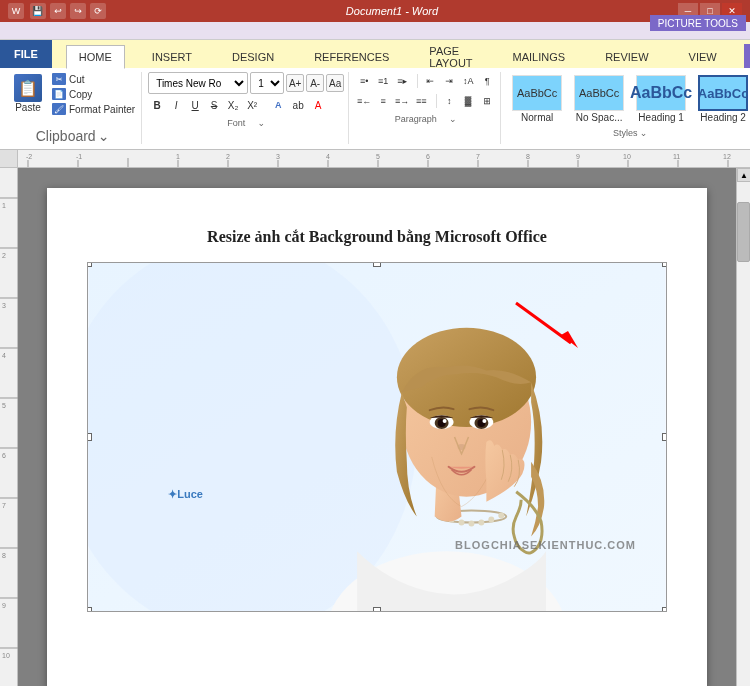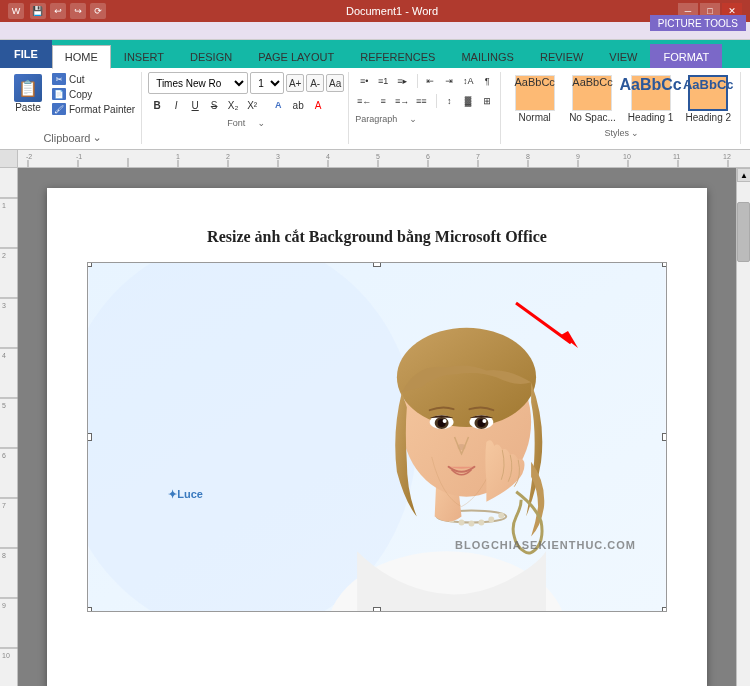--- a/index.html
+++ b/index.html
@@ -12,21 +12,21 @@
       display: flex;
       align-items: center;
       justify-content: space-between;
       padding: 0 8px;
       color: white;
       font-size: 11px;
     }
     .title-bar-left { display: flex; align-items: center; gap: 6px; }
     .title-bar-icons { display: flex; gap: 4px; }
     .title-bar-icon { width: 16px; height: 16px; background: rgba(255,255,255,0.2); border-radius: 2px; display: flex; align-items: center; justify-content: center; font-size: 9px; color: white; }
-    .title-bar-center { font-size: 11px; color: white; }
+    .title-bar-center { font-size: 11px; color: white; font-style: italic; }
     .title-bar-right { display: flex; gap: 2px; }
     .win-btn { width: 20px; height: 16px; background: rgba(255,255,255,0.2); display: flex; align-items: center; justify-content: center; font-size: 9px; color: white; cursor: pointer; }
     .win-btn.close { background: #c0392b; }
 
     
     .picture-tools-bar {
       background: #e8e0f0;
       height: 18px;
       display: flex;
       align-items: flex-end;
@@ -38,25 +38,26 @@
       color: white;
       font-size: 10px;
       padding: 2px 8px;
       height: 16px;
       display: flex;
       align-items: center;
     }
 
     
     .tab-bar {
-      background: #14b8a6;
+      background: #fef9c3;
       height: 28px;
       display: flex;
       align-items: flex-end;
       padding-left: 0;
+      gap: 14px;
     }
     .tab {
       height: 24px;
       padding: 0 12px;
       display: flex;
       align-items: center;
       font-size: 11px;
       cursor: pointer;
       border: 1px solid transparent;
       border-bottom: none;
@@ -120,21 +121,21 @@
     }
     .paste-label { font-size: 10px; color: #333; }
     .small-btns { display: flex; flex-direction: column; gap: 1px; margin-left: 2px; }
     .small-btn {
       display: flex; align-items: center; gap: 3px;
       font-size: 10px; color: #333; cursor: pointer;
       padding: 1px 2px; border-radius: 2px; white-space: nowrap;
     }
     .small-btn-icon { width: 14px; height: 12px; background: #4472c4; border-radius: 1px; display: flex; align-items: center; justify-content: center; font-size: 8px; color: white; }
     .clipboard-row { display: flex; align-items: flex-start; flex: 1; }
-    .clipboard-bottom { font-size: 11px; color: #666; text-align: center; margin-top: 2px; display: flex; align-items: center; justify-content: center; gap: 2px; }
+    .clipboard-bottom { font-size: 14px; color: #666; text-align: center; margin-top: 2px; display: flex; align-items: center; justify-content: center; gap: 2px; }
 
     
     .font-section {
       display: flex; flex-direction: column; border-right: 1px solid #e0e0e0; padding: 0 4px; height: 72px;
     }
     .font-row1, .font-row2 { display: flex; align-items: center; gap: 2px; margin-bottom: 2px; }
     .font-select {
       border: 1px solid #bbb; background: white; font-size: 10px; padding: 1px 3px;
       height: 22px; cursor: pointer; border-radius: 2px;
     }
@@ -157,32 +158,32 @@
     .font-bottom { font-size: 9px; color: #666; display: flex; align-items: center; justify-content: center; gap: 12px; margin-top: 2px; }
 
     
     .para-section { display: flex; flex-direction: column; border-right: 1px solid #e0e0e0; padding: 0 4px; height: 72px; }
     .para-row { display: flex; gap: 1px; margin-bottom: 2px; }
     .para-btn {
       width: 18px; height: 18px; border: 1px solid transparent;
       display: flex; align-items: center; justify-content: center; font-size: 9px;
       cursor: pointer; border-radius: 2px; color: #333;
     }
-    .para-bottom { font-size: 9px; color: #666; display: flex; align-items: center; gap: 12px; margin-top: 2px; }
+    .para-bottom { font-size: 9px; color: #666; display: flex; align-items: center; justify-content: center; gap: 12px; margin-top: 2px; }
 
     
     .styles-section { display: flex; flex-direction: column; border-right: 1px solid #e0e0e0; padding: 0 4px; height: 72px; }
     .styles-row { display: flex; gap: 2px; }
     .style-item {
       display: flex; flex-direction: column; align-items: center; padding: 2px 4px;
       cursor: pointer; border: 1px solid transparent; border-radius: 2px; min-width: 55px;
     }
     .style-preview {
-      width: 40px; height: 36px; display: flex; align-items: flex-start; justify-content: center;
-      font-size: 11px; border: 1px solid #e0e0e0; background: #fdba74;
+      width: 50px; height: 36px; display: flex; align-items: center; justify-content: center;
+      font-size: 11px; border: 1px solid #e0e0e0; background: #7dd3fc;
     }
     .style-label { font-size: 10px; color: #333; margin-top: 1px; }
     .styles-bottom { font-size: 9px; color: #666; display: flex; align-items: center; justify-content: center; gap: 2px; margin-top: 2px; }
 
     
     .ruler {
       height: 18px;
       background: #f0f0f0;
       border-bottom: 1px solid #c0c0c0;
       display: flex;
@@ -338,22 +339,22 @@
 <div class="picture-tools-bar">
   <div style="flex:1"></div>
   <div class="picture-tools-label">PICTURE TOOLS</div>
 </div>
 
 <div class="tab-bar">
   <div class="tab file-tab">FILE</div>
   <div class="tab active">HOME</div>
   <div class="tab">INSERT</div>
   <div class="tab">DESIGN</div>
+  <div class="tab">REFERENCES</div>
   <div class="tab">PAGE LAYOUT</div>
-  <div class="tab">REFERENCES</div>
   <div class="tab">MAILINGS</div>
   <div class="tab">REVIEW</div>
   <div class="tab">VIEW</div>
   <div class="tab format-tab">FORMAT</div>
 </div>
 
 <div class="ribbon">
 
   <div class="clipboard-section">
     <div class="clipboard-row">

